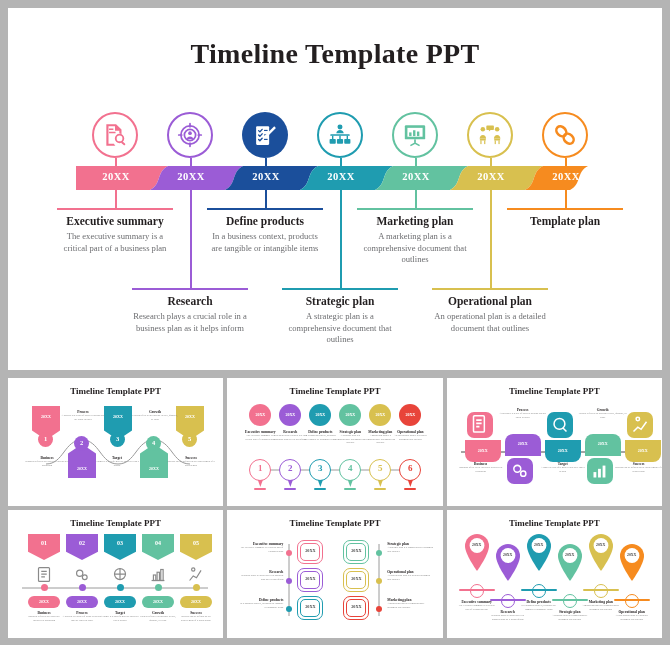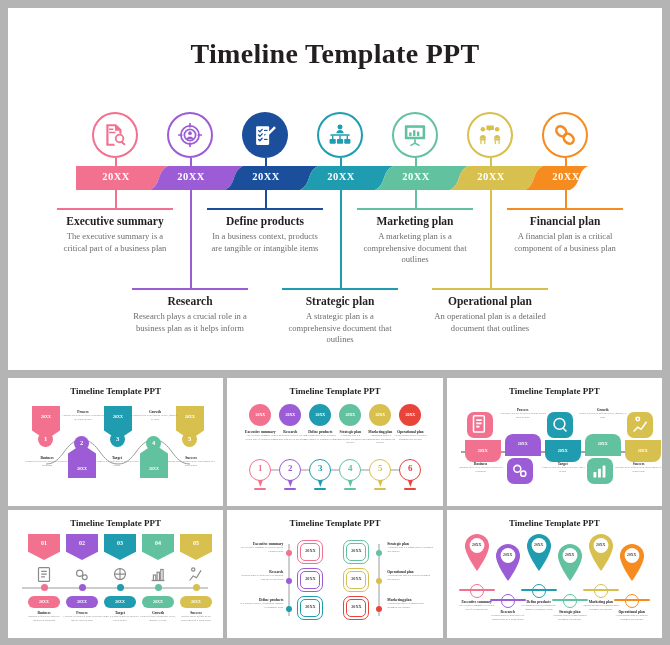--- a/index.html
+++ b/index.html
@@ -251,22 +251,21 @@
     <div class="stem" style="left:407px; top:182px; height:18px; background:#62c2a0;"></div>
     <div class="rule" style="left:349px; top:200px; width:116px; background:#62c2a0;"></div>
     <div class="tblock" style="left:348px; top:206px;">
       <div class="t-title">Marketing plan</div>
       <div class="t-desc">A marketing plan is a comprehensive document that outlines</div>
     </div>
 
     <div class="stem" style="left:557px; top:182px; height:18px; background:#f68b1f;"></div>
     <div class="rule" style="left:499px; top:200px; width:116px; background:#f68b1f;"></div>
     <div class="tblock" style="left:498px; top:206px;">
-      <div class="t-title">Financial plan</div>
-      <div class="t-desc">A financial plan is a critical component of a business plan</div>
+      <div class="t-title">Template plan</div>
     </div>
 
     <div class="stem" style="left:182px; top:182px; height:98px; background:#9b5cd6;"></div>
     <div class="rule" style="left:124px; top:280px; width:116px; background:#9b5cd6;"></div>
     <div class="tblock" style="left:123px; top:286px;">
       <div class="t-title">Research</div>
       <div class="t-desc">Research plays a crucial role in a business plan as it helps inform</div>
     </div>
 
     <div class="stem" style="left:332px; top:182px; height:98px; background:#1f9cb0;"></div>

